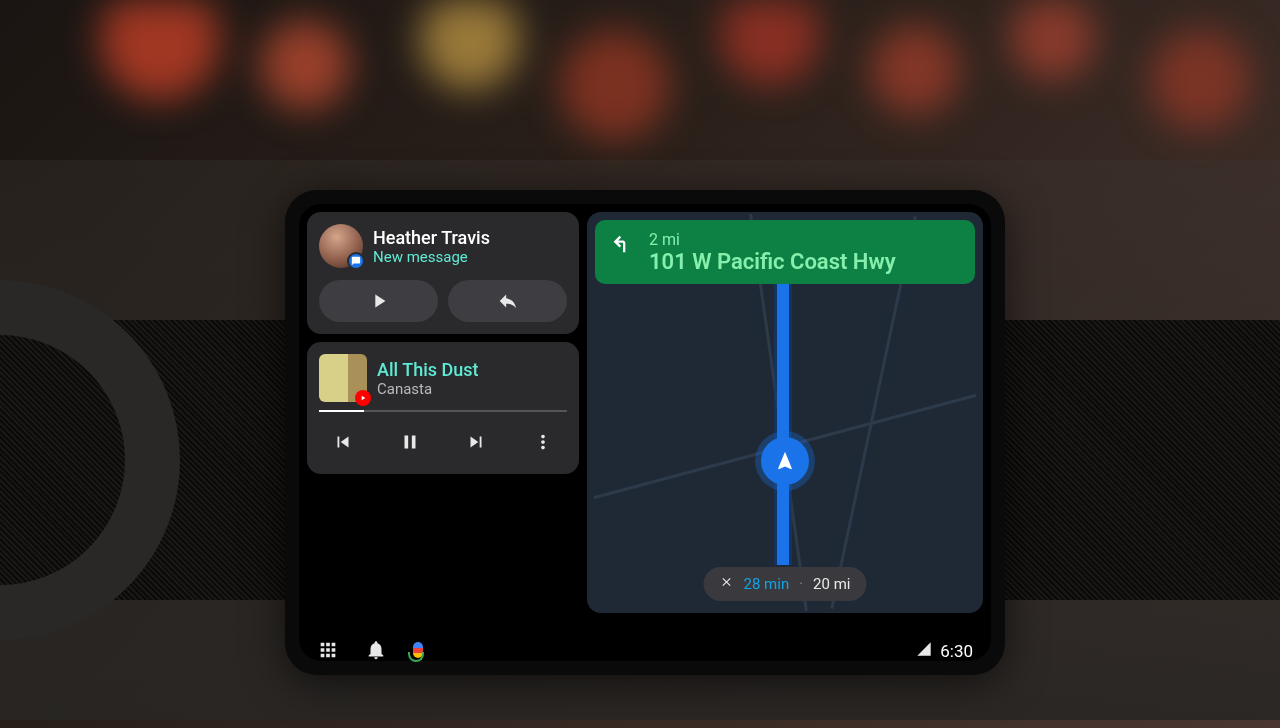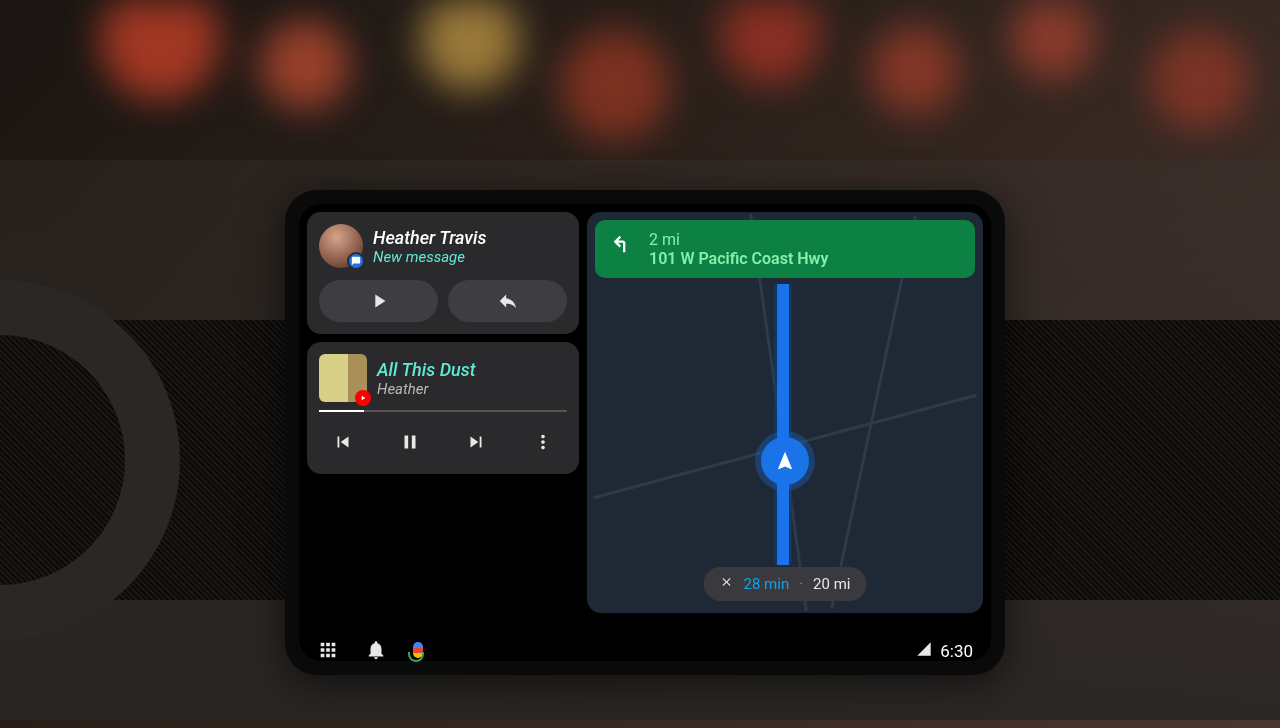--- a/index.html
+++ b/index.html
@@ -33,21 +33,21 @@
   border:55px solid #2a2826; border-radius:50%; background:transparent; }
 .screen-bezel {
   position:absolute; left:285px; top:190px; width:720px; height:485px;
   background:#0a0a0a; border-radius:32px; box-shadow:0 8px 40px rgba(0,0,0,.6);
 }
 .screen {
   position:absolute; inset:14px; background:#000; border-radius:22px;
   display:flex; flex-direction:column;
 }
 .content { flex:1; display:flex; gap:8px; padding:8px 8px 0 8px; }
-.left-col { width:272px; display:flex; flex-direction:column; gap:8px;font-style:italic; }
+.left-col { width:272px; display:flex; flex-direction:column; gap:8px; }
 .card { background:#2a2a2d; border-radius:14px; padding:12px; color:#fff; }
 .msg-header { display:flex; align-items:center; gap:10px; margin-bottom:12px; }
 .avatar { position:relative; width:44px; height:44px; }
 .avatar-img { width:44px; height:44px; border-radius:50%;
   background: radial-gradient(circle at 40% 30%, #d4a58a, #8a5a48 60%, #3a2820); }
 .avatar-badge { position:absolute; right:-2px; bottom:-2px; width:18px; height:18px;
   background:#1a73e8; border-radius:50%; display:flex; align-items:center; justify-content:center;
   border:2px solid #2a2a2d; }
 .avatar-badge svg { width:10px; height:10px; fill:#fff; }
 .msg-text { flex:1; }
@@ -78,21 +78,21 @@
 .r2 { width:3px; height:100%; left:72%; transform:rotate(12deg); }
 .r3 { width:100%; height:3px; top:58%; transform:rotate(-15deg); }
 .route { position:absolute; left:49.5%; top:18%; width:12px; height:70%;
   background:#1a73e8; transform:translateX(-50%); }
 .route-glow { position:absolute; left:49.5%; top:18%; width:18px; height:70%;
   background:#0d3a78; transform:translateX(-50%); opacity:.6; }
 .nav-banner { position:absolute; top:8px; left:8px; right:8px; background:#0d8043;
   border-radius:10px; padding:10px 14px; display:flex; gap:12px; align-items:flex-start; color:#86efac; }
 .turn-icon svg { width:28px; height:28px; fill:#fff; }
 .nav-dist { font-size:16px; font-weight:400; }
-.nav-road { font-size:16px; font-weight:600; }
+.nav-road { font-size:22px; font-weight:600; }
 .loc-marker { position:absolute; left:50%; top:62%; transform:translate(-50%,-50%);
   width:48px; height:48px; background:#1a73e8; border-radius:50%;
   display:flex; align-items:center; justify-content:center; box-shadow:0 0 0 6px rgba(26,115,232,.3); }
 .loc-marker svg { width:22px; height:22px; fill:#fff; }
 .eta-pill { position:absolute; bottom:12px; left:50%; transform:translateX(-50%);
   background:#3a3a3e; border-radius:20px; padding:8px 16px; display:flex;
   align-items:center; gap:10px; color:#e8e8e8; font-size:15px; }
 .eta-close svg { width:14px; height:14px; fill:#e8e8e8; }
 .eta-time { color:#0ea5e9; }
 .eta-sep { color:#888; }
@@ -165,21 +165,21 @@
             <div class="album">
               <div class="album-art"></div>
               <div class="album-badge">
                 <svg viewBox="0 0 24 24">
                     <path d="M8 5v14l11-7z"></path>
                   </svg>
               </div>
             </div>
             <div>
               <div class="track-name">All This Dust</div>
-              <div class="track-artist">Heather</div>
+              <div class="track-artist">Canasta</div>
             </div>
           </div>
           <div class="progress"></div>
           <div class="music-controls">
             <div class="mc-btn">
               <svg viewBox="0 0 24 24">
                   <path d="M6 6h2v12H6zm3.5 6l8.5 6V6z"></path>
                 </svg>
             </div>
             <div class="mc-btn">

